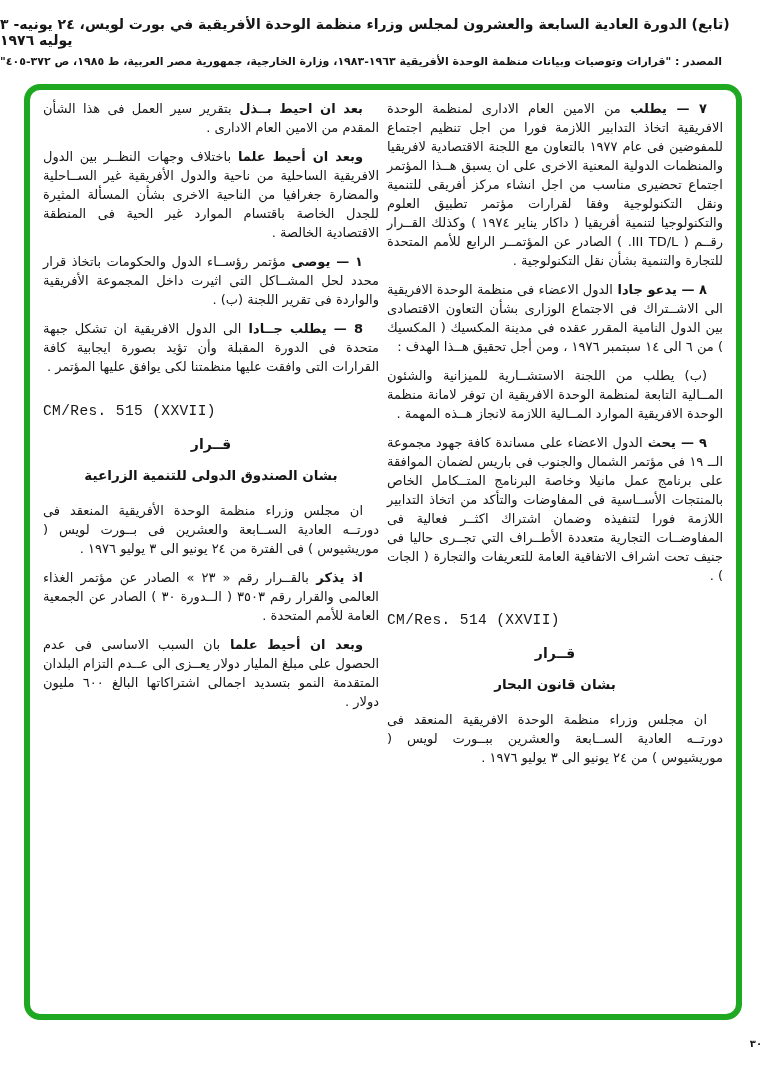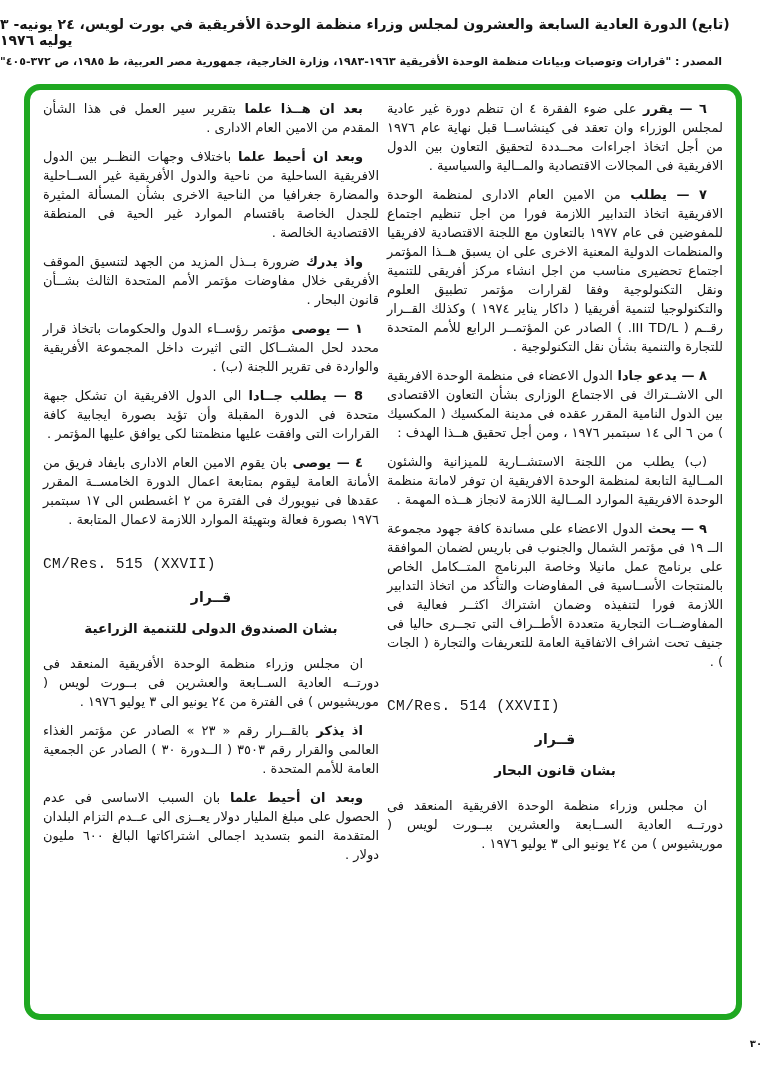--- a/index.html
+++ b/index.html
@@ -62,37 +62,34 @@
 <body>
 
 <div class="page-header">
   <div class="hline1">(تابع) الدورة العادية السابعة والعشرون لمجلس وزراء منظمة الوحدة الأفريقية في بورت لويس، ٢٤ يونيه- ٣ يوليه ١٩٧٦</div>
   <div class="hline2">المصدر : "قرارات وتوصيات وبيانات منظمة الوحدة الأفريقية ١٩٦٣-١٩٨٣، وزارة الخارجية، جمهورية مصر العربية، ط ١٩٨٥، ص ٣٧٢-٤٠٥"</div>
 </div>
 
 <div class="frame" style="border-color: rgb(31, 168, 33);">
   <div class="columns">
     <div class="col">
-        <div class="block para"><span class="lead">٦ — يقرر </span>على ضوء الفقرة ٤ ان تنظم دورة غير عادية لمجلس الوزراء وان تعقد فى كينشاســا قبل نهاية عام ١٩٧٦ من أجل اتخاذ اجراءات محــددة لتحقيق التعاون بين الدول الافريقية فى المجالات الاقتصادية والمــالية والسياسية .</div>
         <div class="block para"><span class="lead">٧ — يطلب </span>من الامين العام الادارى لمنظمة الوحدة الافريقية اتخاذ التدابير اللازمة فورا من اجل تنظيم اجتماع للمفوضين فى عام ١٩٧٧ بالتعاون مع اللجنة الاقتصادية لافريقيا والمنظمات الدولية المعنية الاخرى على ان يسبق هــذا المؤتمر اجتماع تحضيرى مناسب من اجل انشاء مركز أفريقى للتنمية ونقل التكنولوجية وفقا لقرارات مؤتمر تطبيق العلوم والتكنولوجيا لتنمية أفريقيا ( داكار يناير ١٩٧٤ ) وكذلك القــرار رقــم ( III TD/L. ) الصادر عن المؤتمــر الرابع للأمم المتحدة للتجارة والتنمية بشأن نقل التكنولوجية .</div>
         <div class="block para"><span class="lead">٨ — يدعو جادا </span>الدول الاعضاء فى منظمة الوحدة الافريقية الى الاشــتراك فى الاجتماع الوزارى بشأن التعاون الاقتصادى بين الدول النامية المقرر عقده فى مدينة المكسيك ( المكسيك ) من ٦ الى ١٤ سبتمبر ١٩٧٦ ، ومن أجل تحقيق هــذا الهدف :</div>
         <div class="block para">(ب) يطلب من اللجنة الاستشــارية للميزانية والشئون المــالية التابعة لمنظمة الوحدة الافريقية ان توفر لامانة منظمة الوحدة الافريقية الموارد المــالية اللازمة لانجاز هــذه المهمة .</div>
         <div class="block para"><span class="lead">٩ — يحث </span>الدول الاعضاء على مساندة كافة جهود مجموعة الــ ١٩ فى مؤتمر الشمال والجنوب فى باريس لضمان الموافقة على برنامج عمل مانيلا وخاصة البرنامج المتــكامل الخاص بالمنتجات الأســاسية فى المفاوضات والتأكد من اتخاذ التدابير اللازمة فورا لتنفيذه وضمان اشتراك اكثــر فعالية فى المفاوضــات التجارية متعددة الأطــراف التي تجــرى حاليا فى جنيف تحت اشراف الاتفاقية العامة للتعريفات والتجارة ( الجات ) .</div>
         <div class="block code">CM/Res. 514 (XXVII)</div>
         <div class="block title">قــرار</div>
         <div class="block subtitle">بشان قانون البحار</div>
         <div class="block para">ان مجلس وزراء منظمة الوحدة الافريقية المنعقد فى دورتــه العادية الســابعة والعشرين ببــورت لويس ( موريشيوس ) من ٢٤ يونيو الى ٣ يوليو ١٩٧٦ .</div>
       </div>
     <div class="col">
-        <div class="block para"><span class="lead">بعد ان هــذا علما </span>بتقرير سير العمل فى هذا الشأن المقدم من الامين العام الادارى .</div>
+        <div class="block para"><span class="lead">بعد ان احيط بــذل </span>بتقرير سير العمل فى هذا الشأن المقدم من الامين العام الادارى .</div>
         <div class="block para"><span class="lead">وبعد ان أحيط علما </span>باختلاف وجهات النظــر بين الدول الافريقية الساحلية من ناحية والدول الأفريقية غير الســاحلية والمضارة جغرافيا من الناحية الاخرى بشأن المسألة المثيرة للجدل الخاصة باقتسام الموارد غير الحية فى المنطقة الاقتصادية الخالصة .</div>
-        <div class="block para"><span class="lead">واذ يدرك </span>ضرورة بــذل المزيد من الجهد لتنسيق الموقف الأفريقى خلال مفاوضات مؤتمر الأمم المتحدة الثالث بشــأن قانون البحار .</div>
         <div class="block para"><span class="lead">١ — يوصى </span>مؤتمر رؤســاء الدول والحكومات باتخاذ قرار محدد لحل المشــاكل التى اثيرت داخل المجموعة الأفريقية والواردة فى تقرير اللجنة (ب) .</div>
         <div class="block para"><span class="lead">8 — يطلب جــادا </span>الى الدول الافريقية ان تشكل جبهة متحدة فى الدورة المقبلة وأن تؤيد بصورة ايجابية كافة القرارات التى وافقت عليها منظمتنا لكى يوافق عليها المؤتمر .</div>
-        <div class="block para"><span class="lead">٤ — يوصى </span>بان يقوم الامين العام الادارى بايفاد فريق من الأمانة العامة ليقوم بمتابعة اعمال الدورة الخامســة المقرر عقدها فى نيويورك فى الفترة من ٢ اغسطس الى ١٧ سبتمبر ١٩٧٦ بصورة فعالة وبتهيئة الموارد اللازمة لاعمال المتابعة .</div>
         <div class="block code">CM/Res. 515 (XXVII)</div>
         <div class="block title">قــرار</div>
         <div class="block subtitle">بشان الصندوق الدولى للتنمية الزراعية</div>
         <div class="block para">ان مجلس وزراء منظمة الوحدة الأفريقية المنعقد فى دورتــه العادية الســابعة والعشرين فى بــورت لويس ( موريشيوس ) فى الفترة من ٢٤ يونيو الى ٣ يوليو ١٩٧٦ .</div>
         <div class="block para"><span class="lead">اذ يذكر </span>بالقــرار رقم « ٢٣ » الصادر عن مؤتمر الغذاء العالمى والقرار رقم ٣٥٠٣ ( الــدورة ٣٠ ) الصادر عن الجمعية العامة للأمم المتحدة .</div>
         <div class="block para"><span class="lead">وبعد ان أحيط علما </span>بان السبب الاساسى فى عدم الحصول على مبلغ المليار دولار يعــزى الى عــدم التزام البلدان المتقدمة النمو بتسديد اجمالى اشتراكاتها البالغ ٦٠٠ مليون دولار .</div>
       </div>
   </div>
 </div>
 

